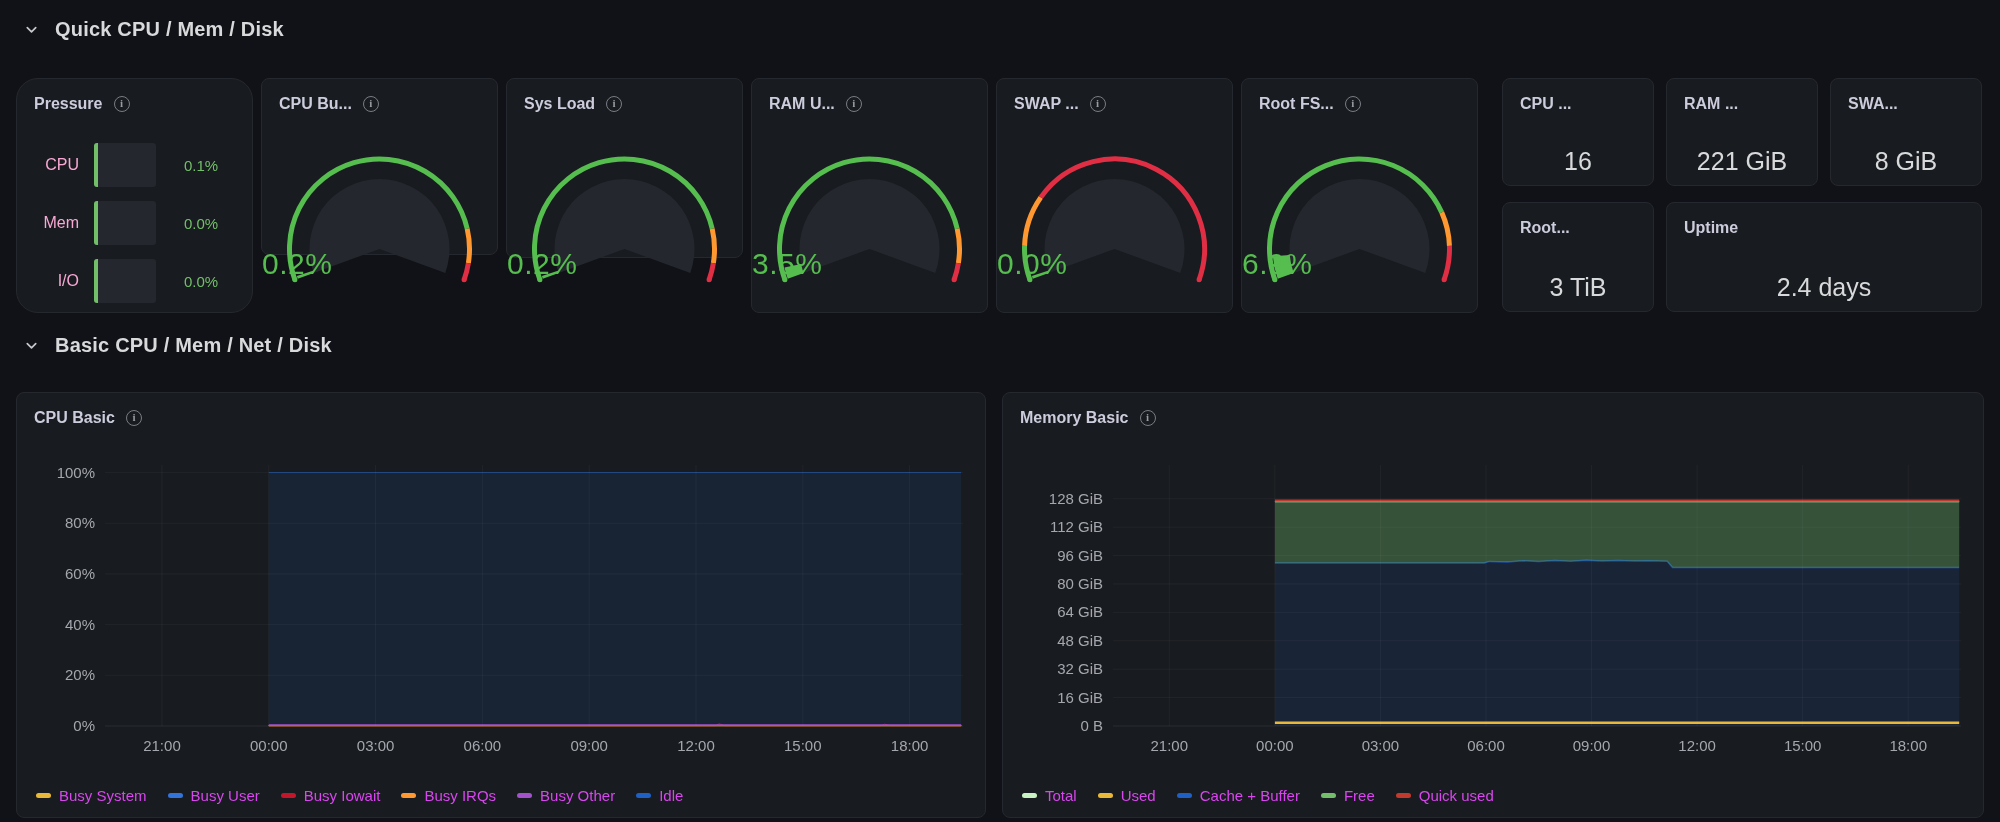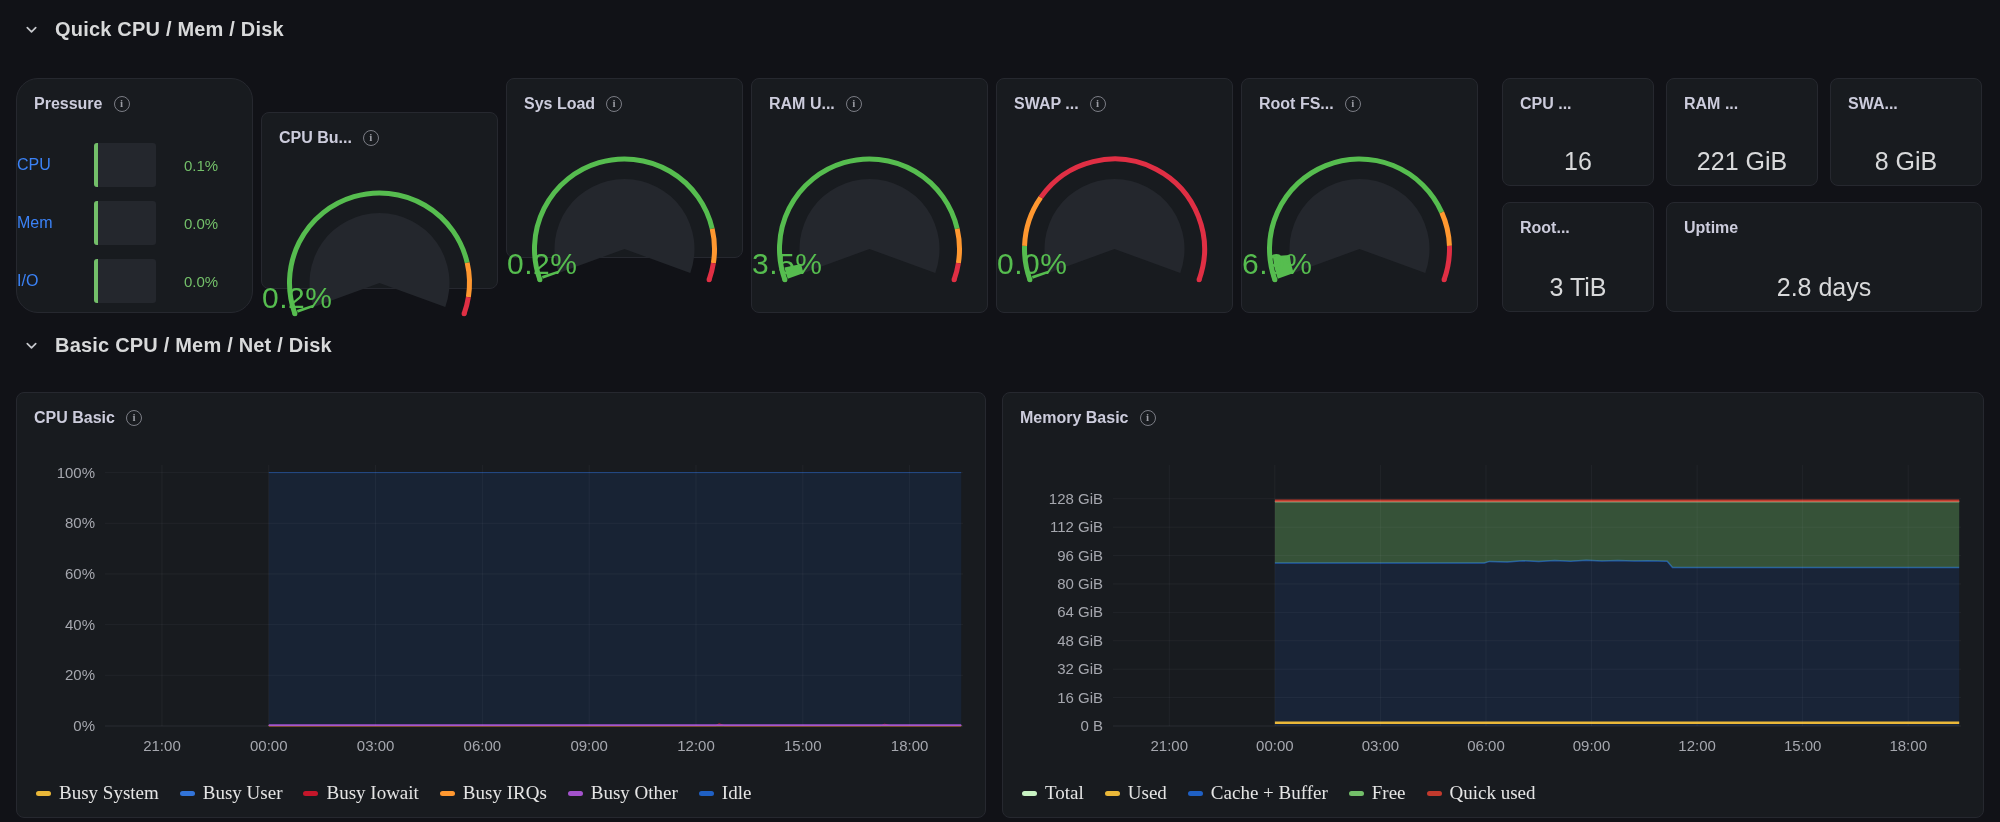--- a/index.html
+++ b/index.html
@@ -10,39 +10,39 @@
   .rh-title{font-size:20px;font-weight:700;color:#D8D9DA;letter-spacing:.2px;white-space:nowrap;}
   .panel{position:absolute;background:#181B1F;border:1px solid #26282F;border-radius:8px;box-sizing:border-box;}
   .ptitle{display:flex;align-items:center;gap:11px;padding:13px 14px 0 17px;height:24px;}
   .ptitle .t{font-size:16px;font-weight:600;color:#CCCCDC;white-space:nowrap;cursor:pointer;}
   .info{width:16px;height:16px;border:1.4px solid #7B7D85;border-radius:50%;color:#9A9CA3;
         font-size:11px;line-height:13px;text-align:center;cursor:pointer;box-sizing:border-box;
         font-family:"Liberation Serif",serif;font-weight:700;flex:0 0 auto;}
   
   .p-rows{position:absolute;left:0;right:0;top:64px;}
   .p-row{display:flex;align-items:center;height:44px;margin-bottom:14px;}
-  .p-row .lbl{width:62px;text-align:left;font-size:16px;color:#3b82f6;flex:0 0 auto;}
+  .p-row .lbl{width:62px;text-align:right;font-size:16px;color:#f9a8d4;flex:0 0 auto;}
   .p-bar{width:62px;height:44px;background:#24272D;border-radius:3px;margin-left:15px;
          position:relative;overflow:hidden;flex:0 0 auto;}
   .p-fill{position:absolute;left:0;top:0;bottom:0;width:4px;background:#73BF69;}
   .p-val{margin-left:16px;width:58px;text-align:center;font-size:15px;color:#73BF69;}
   
   .gauge-svg{position:absolute;left:0;top:38px;width:235px;height:190px;}
   .gauge-value{position:absolute;left:0;right:0;top:168px;
                font-size:30px;font-weight:500;letter-spacing:.5px;}
   
   .stat-value{position:absolute;left:0;right:0;top:68px;text-align:center;
               font-size:25px;font-weight:500;color:#D8D9DA;white-space:nowrap;}
   
   .chart-svg{position:absolute;left:0;top:0;}
   .chart-svg text{font-family:"Liberation Sans",sans-serif;}
   .legend{position:absolute;left:19px;bottom:13px;display:flex;align-items:center;gap:21px;}
   .leg-item{display:flex;align-items:center;gap:8px;cursor:pointer;}
   .leg-swatch{width:15px;height:5px;border-radius:3px;flex:0 0 auto;}
-  .leg-label{font-size:19px;color:#e5e5e5;white-space:nowrap;font-family:Liberation Serif, serif;}
+  .leg-label{font-size:15px;color:#d946ef;white-space:nowrap;}
 </style>
 </head>
 <body>
 
 <div class="dash">
 
   <div class="row-header" style="left:24px;top:18px;">
     <svg class="chev" viewBox="0 0 16 16">
       <path d="M3.5 6l4.5 4.5L12.5 6" stroke="#C7C8CD" stroke-width="1.8" fill="none" stroke-linecap="round" stroke-linejoin="round"></path>
     </svg>
@@ -72,21 +72,21 @@
         <div class="p-row">
           <span class="lbl">I/O</span>
           <div class="p-bar">
             <div class="p-fill" style="width: 3.5px;"></div>
           </div>
           <span class="p-val">0.0%</span>
         </div>
       </div>
   </div>
 
-  <div class="panel" style="left:261px;top:78px;width:237px;height:177px;margin-top:34px;">
+  <div class="panel" style="left:261px;top:78px;width:237px;height:177px;">
     <div class="ptitle">
       <span class="t">CPU Bu...</span>
       <span class="info">i</span>
     </div>
     <svg class="gauge-svg" viewBox="0 0 235 190">
         <path d="M 117.5 132 L 51.72 155.94 A 70 70 0 1 1 183.28 155.94 Z" fill="#24272D"></path>
         <path d="M 32.93 162.78 A 90 90 0 1 1 205.19 111.75" stroke="#56BD4F" stroke-width="5" fill="none"></path>
         <path d="M 205.19 111.75 A 90 90 0 0 1 206.39 146.08" stroke="#FF9830" stroke-width="5" fill="none"></path>
         <path d="M 206.39 146.08 A 90 90 0 0 1 202.07 162.78" stroke="#E02F44" stroke-width="5" fill="none"></path>
         <circle cx="32.92766412926824" cy="162.78181289931018" r="2.5" fill="#56BD4F"></circle>
@@ -185,21 +185,21 @@
   <div class="panel" style="left:1502px;top:202px;width:152px;height:110px;">
     <div class="ptitle">
         <span class="t">Root...</span>
       </div>
     <div class="stat-value" style="top:70px">3 TiB</div>
   </div>
   <div class="panel" style="left:1666px;top:202px;width:316px;height:110px;">
     <div class="ptitle">
         <span class="t">Uptime</span>
       </div>
-    <div class="stat-value" style="top:70px">2.8 days</div>
+    <div class="stat-value" style="top:70px">2.4 days</div>
   </div>
 
   <div class="row-header" style="left:24px;top:334px;">
     <svg class="chev" viewBox="0 0 16 16">
       <path d="M3.5 6l4.5 4.5L12.5 6" stroke="#C7C8CD" stroke-width="1.8" fill="none" stroke-linecap="round" stroke-linejoin="round"></path>
     </svg>
     <span class="rh-title">Basic CPU / Mem / Net / Disk</span>
   </div>
 
   <div class="panel" style="left:16px;top:392px;width:970px;height:426px;">

